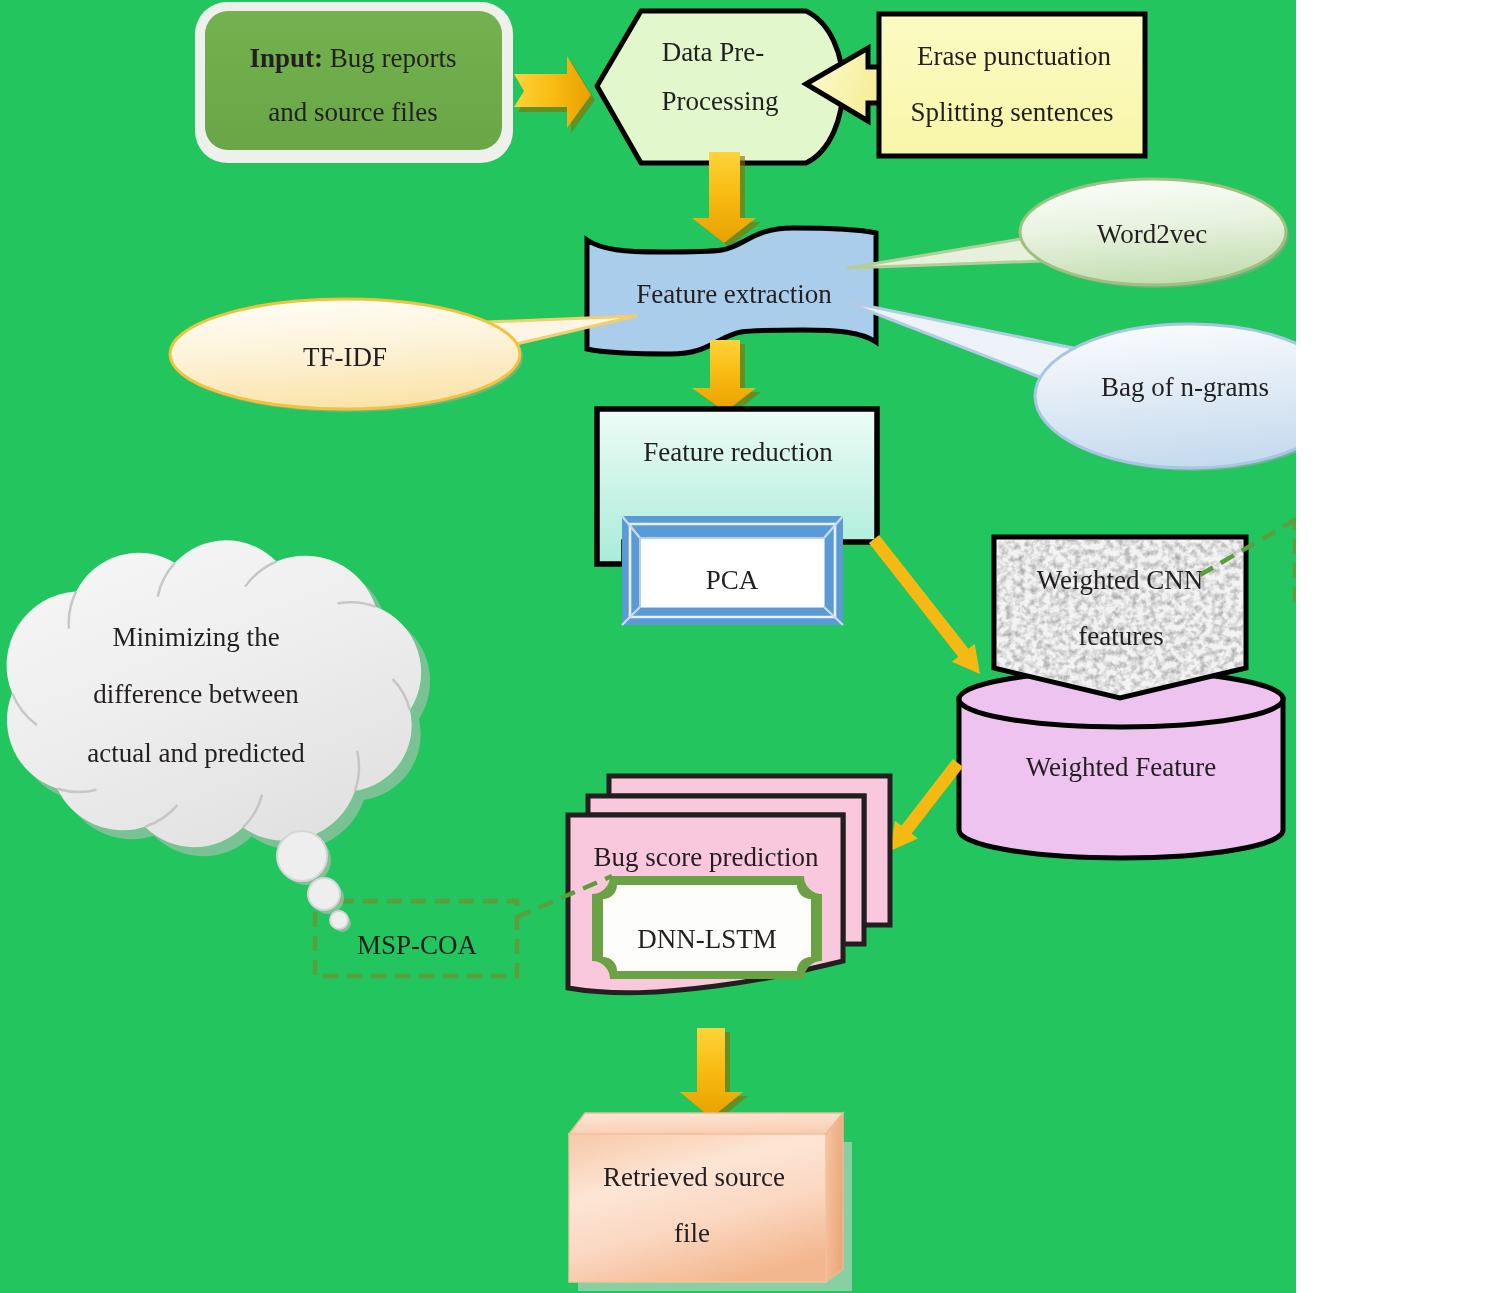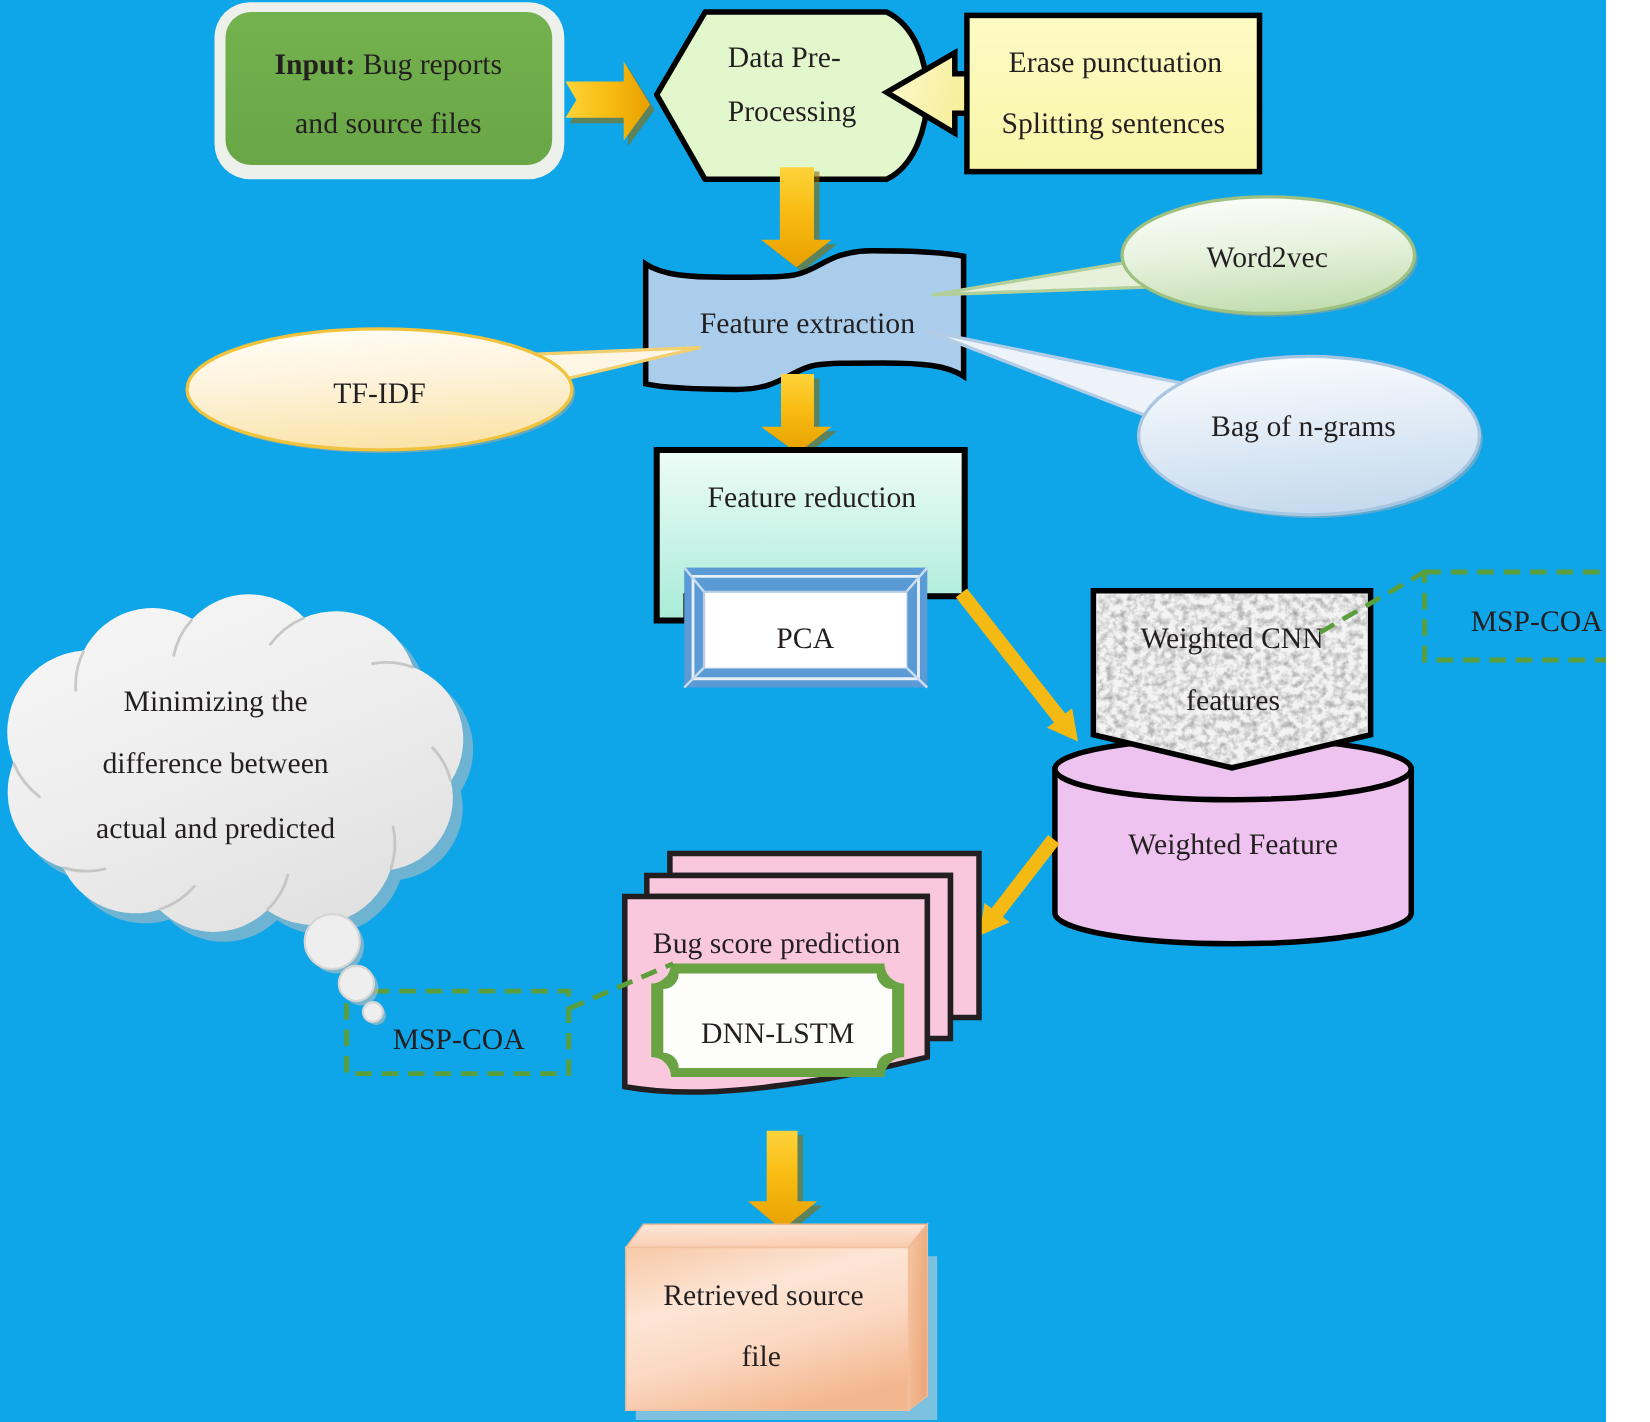--- a/index.html
+++ b/index.html
@@ -1,17 +1,17 @@
 <!DOCTYPE html>
 <html><head>
 <meta charset="utf-8">
 <title>Bug localization framework flowchart</title>
 <style>
   html,body{margin:0;padding:0;background:#ffffff;}
-  #page{position:relative;width:1460px;height:1293px;background:#0ea5e9;overflow:hidden;}
+  #page{position:relative;width:1296px;height:1293px;background:#22c55e;overflow:hidden;}
   svg#chart{display:block;}
   text{font-family:"Liberation Serif",serif;fill:#231f20;}
 </style>
 </head>
 <body>
 
 <div id="page">
 <svg id="chart" width="1500" height="1293" viewBox="0 0 1500 1293" xmlns="http://www.w3.org/2000/svg">
 <defs>
   <linearGradient id="gGold" x1="0" y1="0" x2="0" y2="1">

